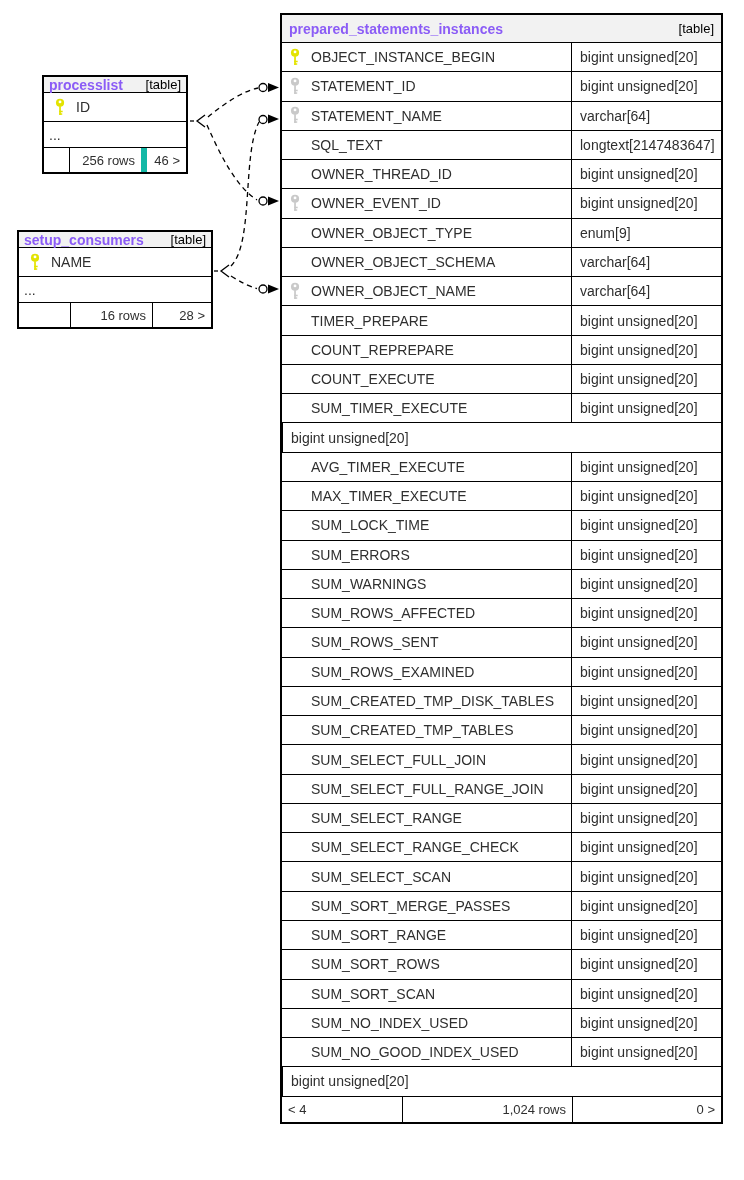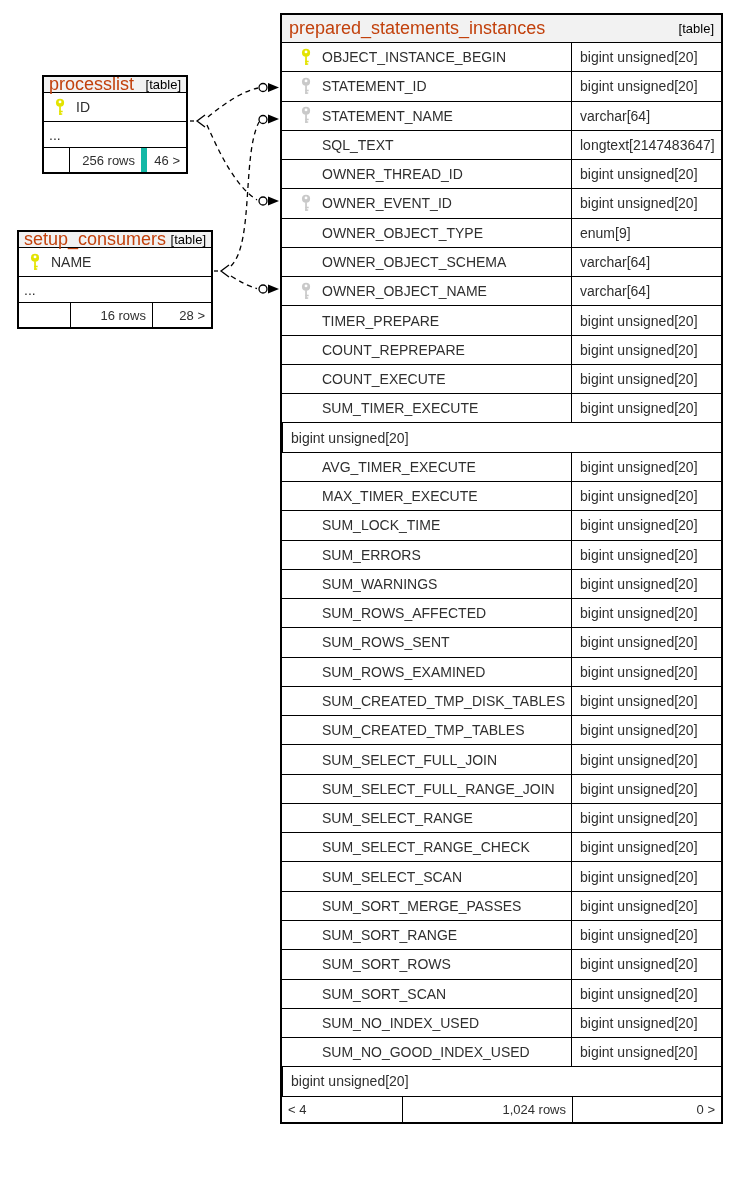--- a/index.html
+++ b/index.html
@@ -4,29 +4,29 @@
 <style>
   html,body{margin:0;padding:0;background:#fff;}
   .canvas{position:relative;width:744px;height:1180px;background:#ffffff;
           font-family:"Liberation Sans",sans-serif;color:#2f2f2f;overflow:hidden;}
 
   
   .tbox{position:absolute;background:#fff;border:2px solid #000;box-sizing:border-box;}
   .thead{display:flex;justify-content:space-between;align-items:center;
          background:#f2f2f2;border-bottom:1px solid #000;box-sizing:border-box;
          padding:0 7px;}
-  .tname{font-weight:normal;font-size:18px;color:#c2410c;}
+  .tname{font-weight:bold;font-size:14px;color:#8b5cf6;}
   .tbadge{font-size:13px;color:#000000;}
 
   
   .main-table{left:280px;top:13px;width:443px;}
   .main-table .thead{height:28px;}
   .crow{display:flex;align-items:stretch;height:29.28px;border-bottom:1px solid #000;
         box-sizing:border-box;font-size:14px;}
-  .cname{flex:1;display:flex;align-items:center;padding-left:18px;min-width:0;}
+  .cname{flex:1;display:flex;align-items:center;padding-left:7px;min-width:0;}
   .ctype{width:150px;border-left:1px solid #000;box-sizing:border-box;
          display:flex;align-items:center;padding-left:8px;white-space:nowrap;}
   .keycell{width:22px;display:inline-flex;align-items:center;justify-content:flex-start;
            visibility:hidden;flex:0 0 22px;}
   .key-primary .keycell{visibility:visible;color:#e3e300;}
   .key-index   .keycell{visibility:visible;color:#c9c9c9;}
   .cn{white-space:nowrap;}
 
   .tfoot{display:flex;align-items:stretch;font-size:13px;box-sizing:border-box;}
   .main-table .tfoot{height:25px;}

